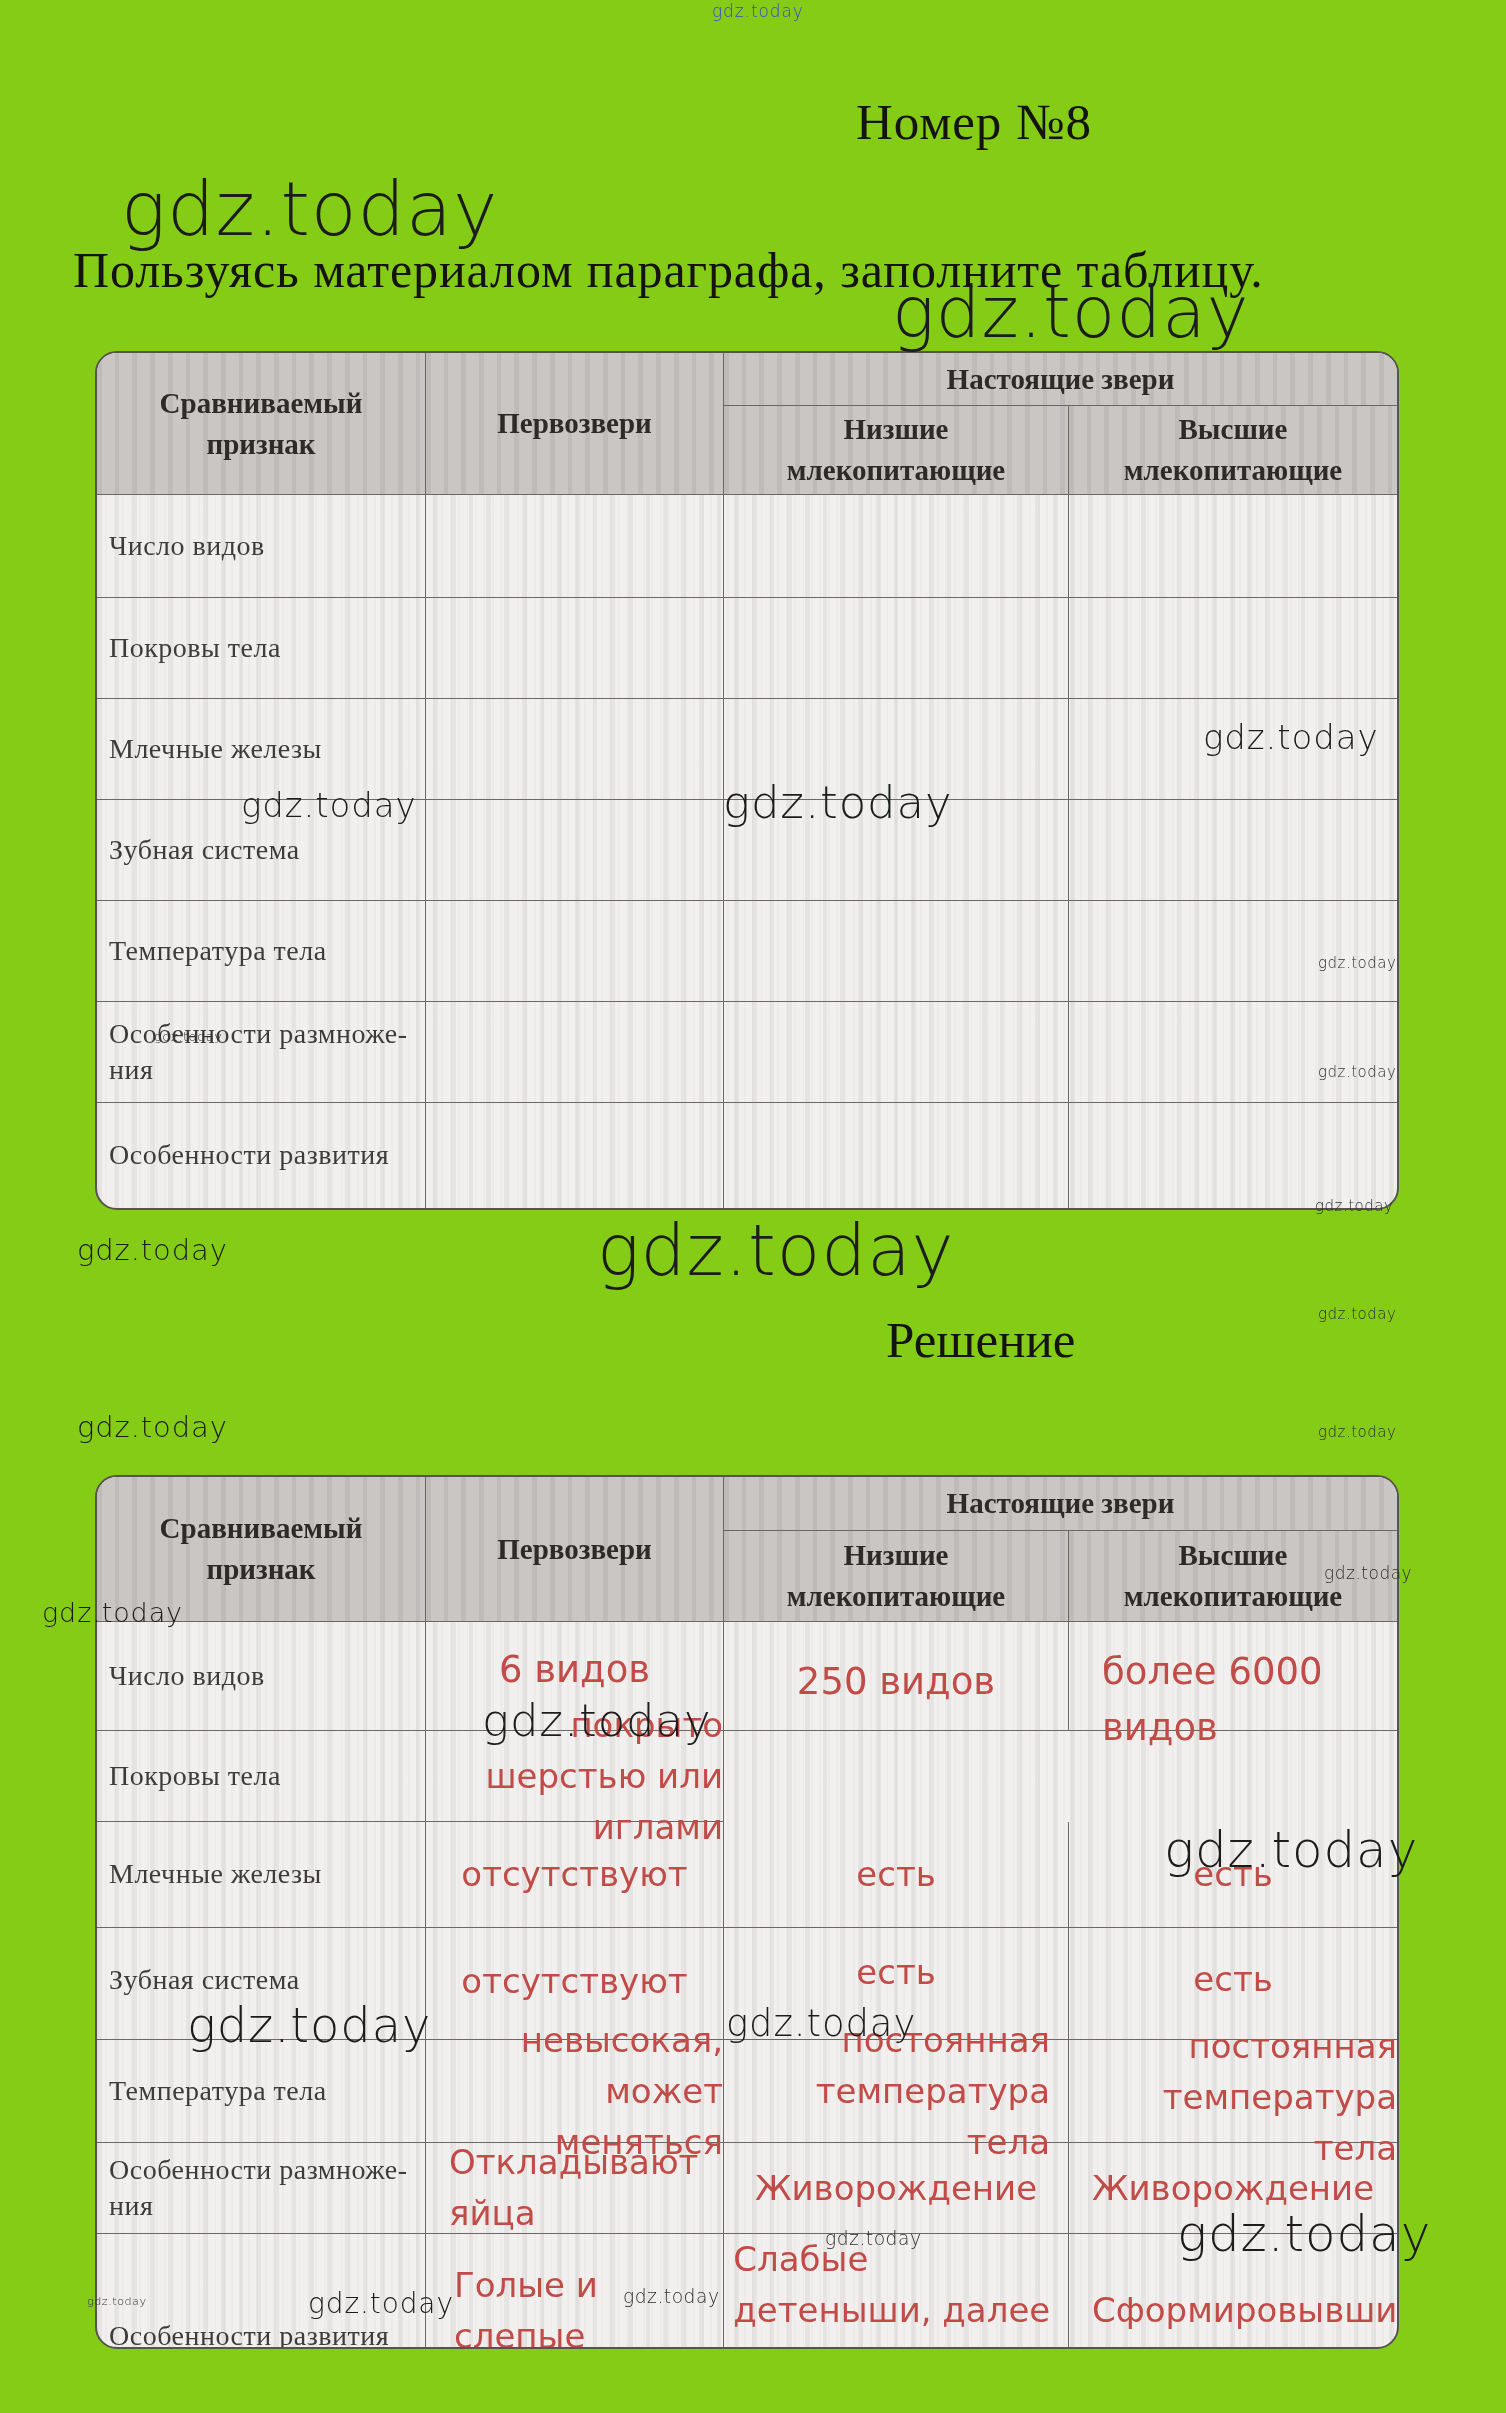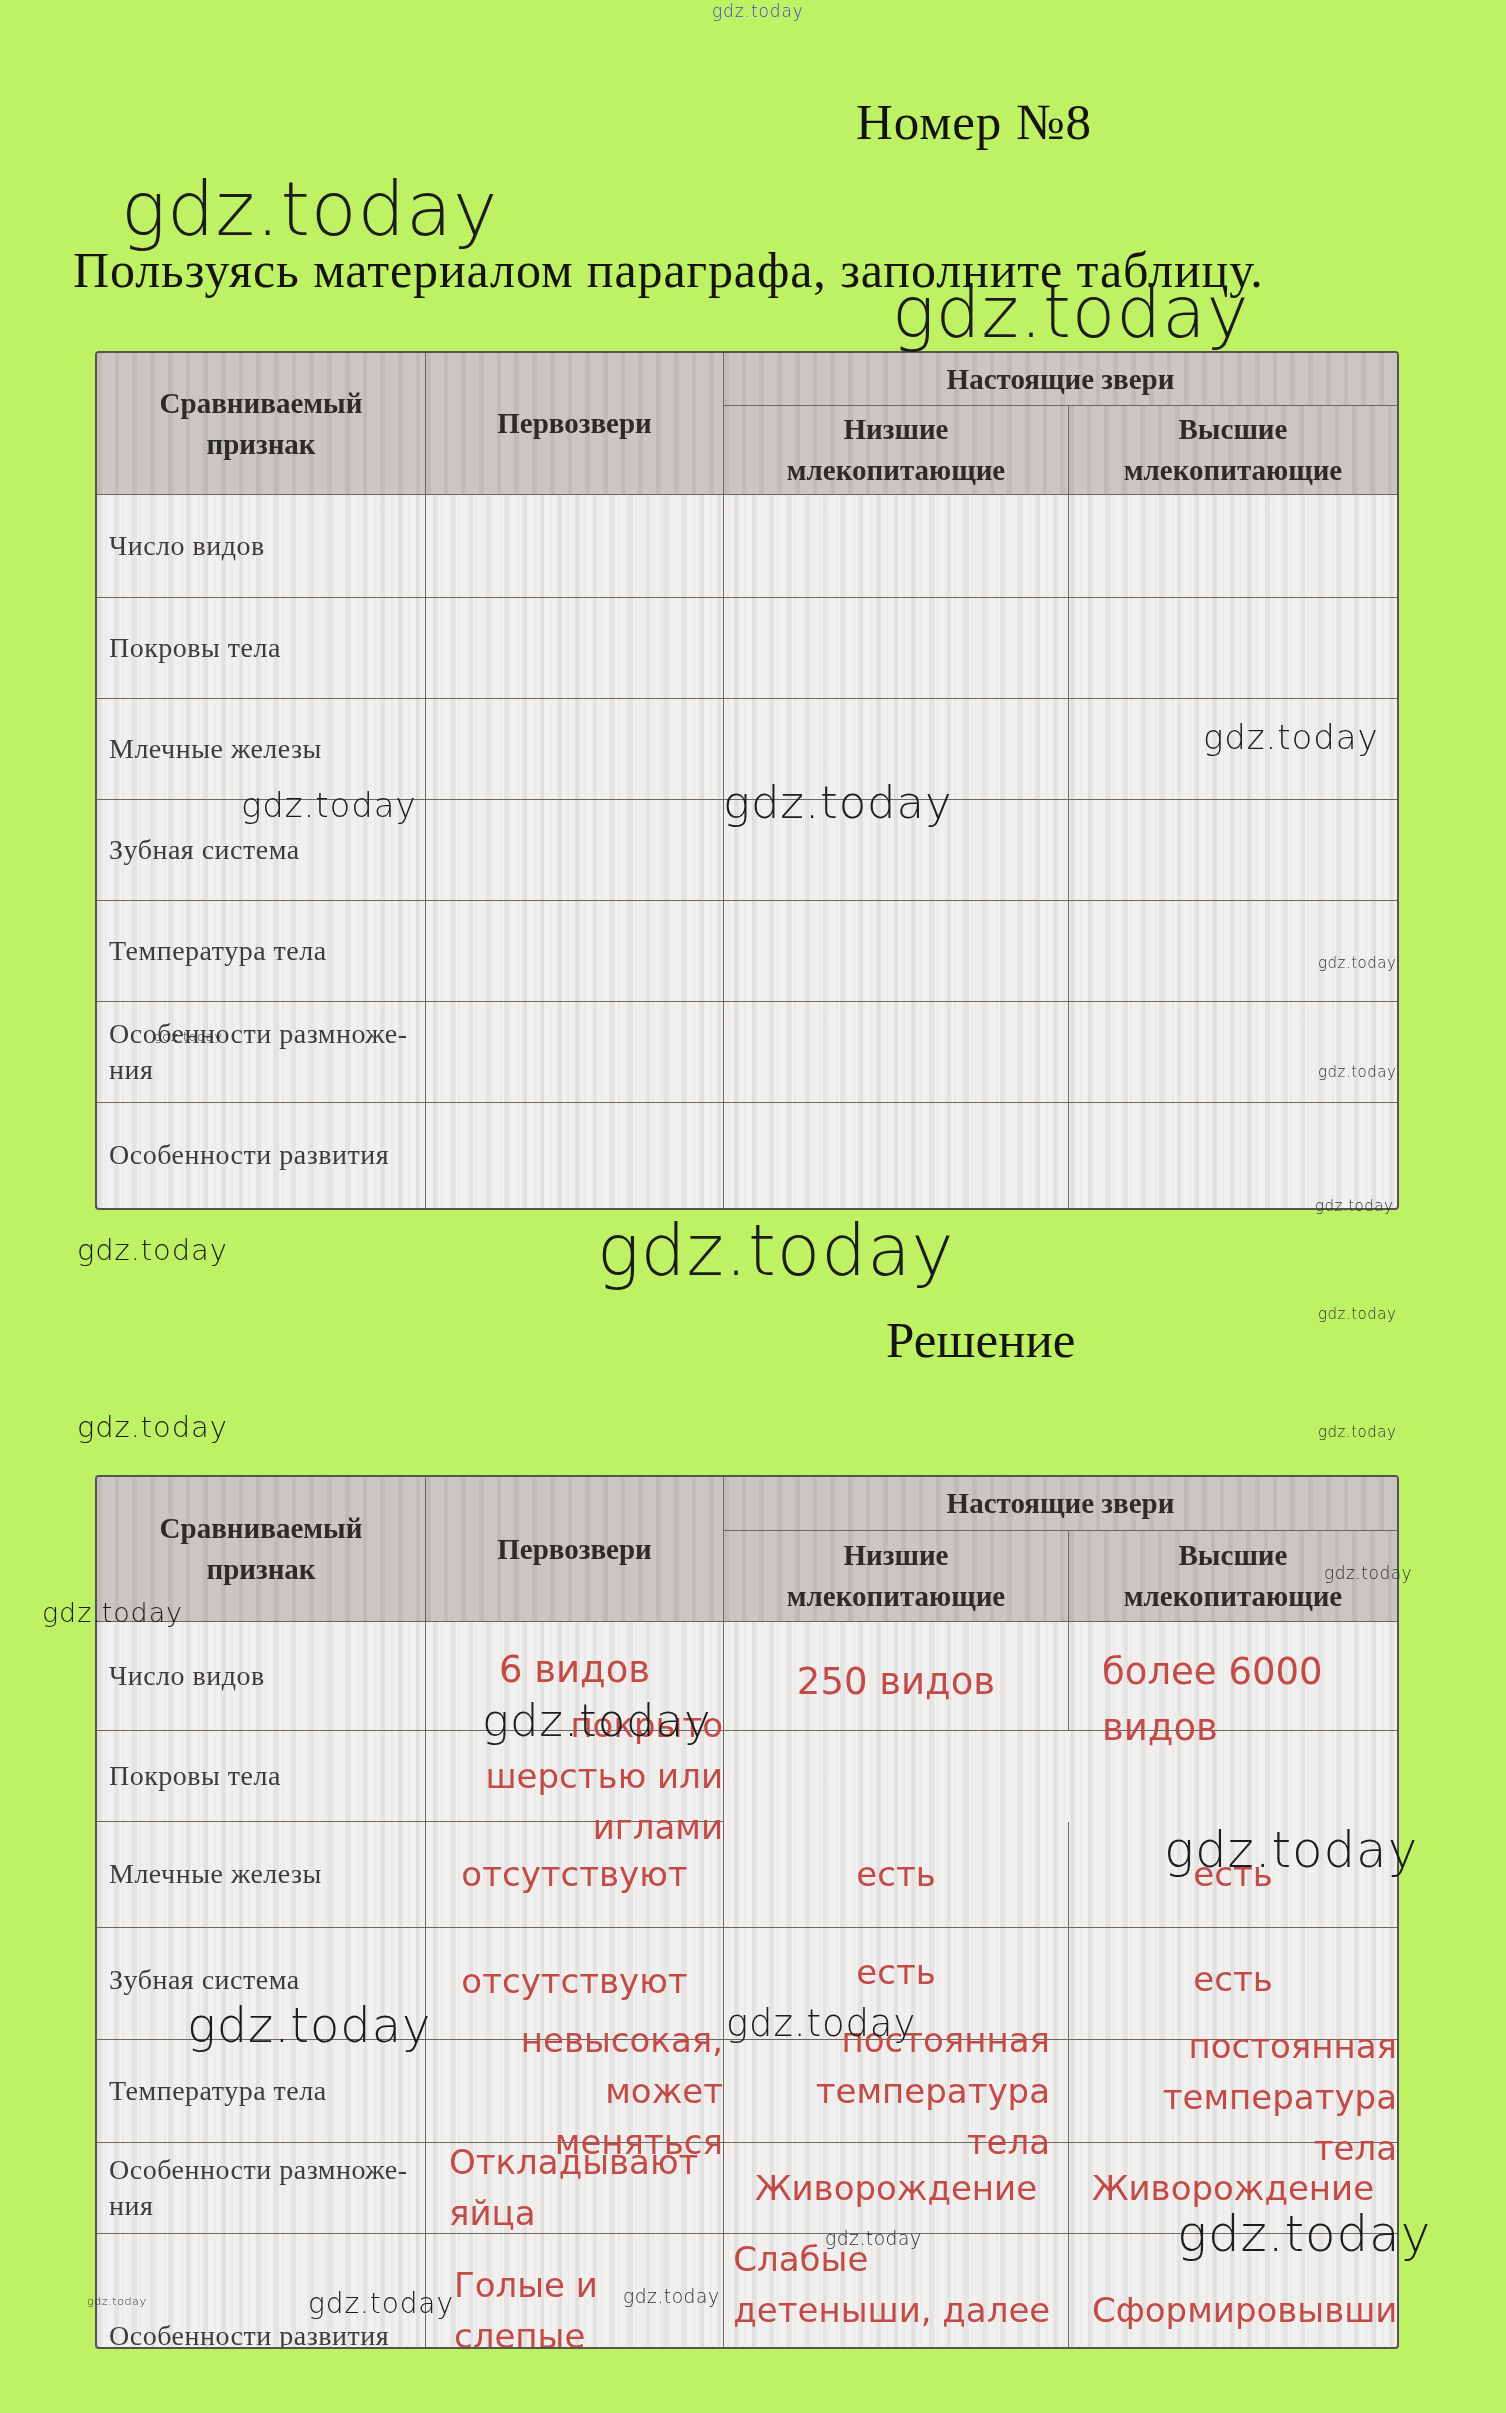--- a/index.html
+++ b/index.html
@@ -1,20 +1,20 @@
 <!DOCTYPE html>
 <html style="font-size:15px"><head>
 <meta charset="utf-8">
 <style>
   * { margin:0; padding:0; box-sizing:border-box; }
   html,body { background:#ffffff; }
   .page {
     position:relative;
     width:1506px; height:2413px;
-    background:#bef264;
+    background:#84cc16;
     font-family:"Liberation Serif", serif;
     overflow:hidden;
   }
 
   
   .serif { font-family:"Liberation Serif", serif; color:#151310; }
   .page-title { position:absolute; left:856px; top:93px; font-size:51px; letter-spacing:0.9px; }
   .instruction { position:absolute; left:73px; top:241px; font-size:50px; letter-spacing:0.9px; white-space:nowrap; }
   .solution-heading { position:absolute; left:886px; top:1311px; font-size:51px; }
 
@@ -28,21 +28,21 @@
     line-height:1.05;
     white-space:nowrap;
   }
   .wm.blue { color:#4343cf; }
   .wm.gray { color:#2e2e2e; letter-spacing:0.5px; }
 
   
   .book-table {
     position:absolute; left:95px; width:1304px; z-index:1;
     border:2.8px solid #565350;
-    border-radius:4px;
+    border-radius:22px;
     background-color:#f2f0ef;
     background-image:
       repeating-linear-gradient(90deg, rgba(110,105,100,0.09) 0px, rgba(110,105,100,0.09) 4.7px, rgba(255,255,255,0) 4.7px, rgba(255,255,255,0) 17.7px),
       repeating-linear-gradient(90deg, rgba(140,135,130,0.05) 0px, rgba(140,135,130,0.05) 1.9px, rgba(255,255,255,0) 1.9px, rgba(255,255,255,0) 8.4px);
     display:grid;
     grid-template-columns:329px 298px 345px 1fr;
     overflow:hidden;
   }
   .t1 { top:351px;  height:859px; grid-template-rows:53px 89px 103px 101px 101px 101px 101px 101px 1fr; }
   .t2 { top:1475px; height:874px; grid-template-rows:54px 91px 109px 91px 106px 112px 103px 91px 1fr; }

